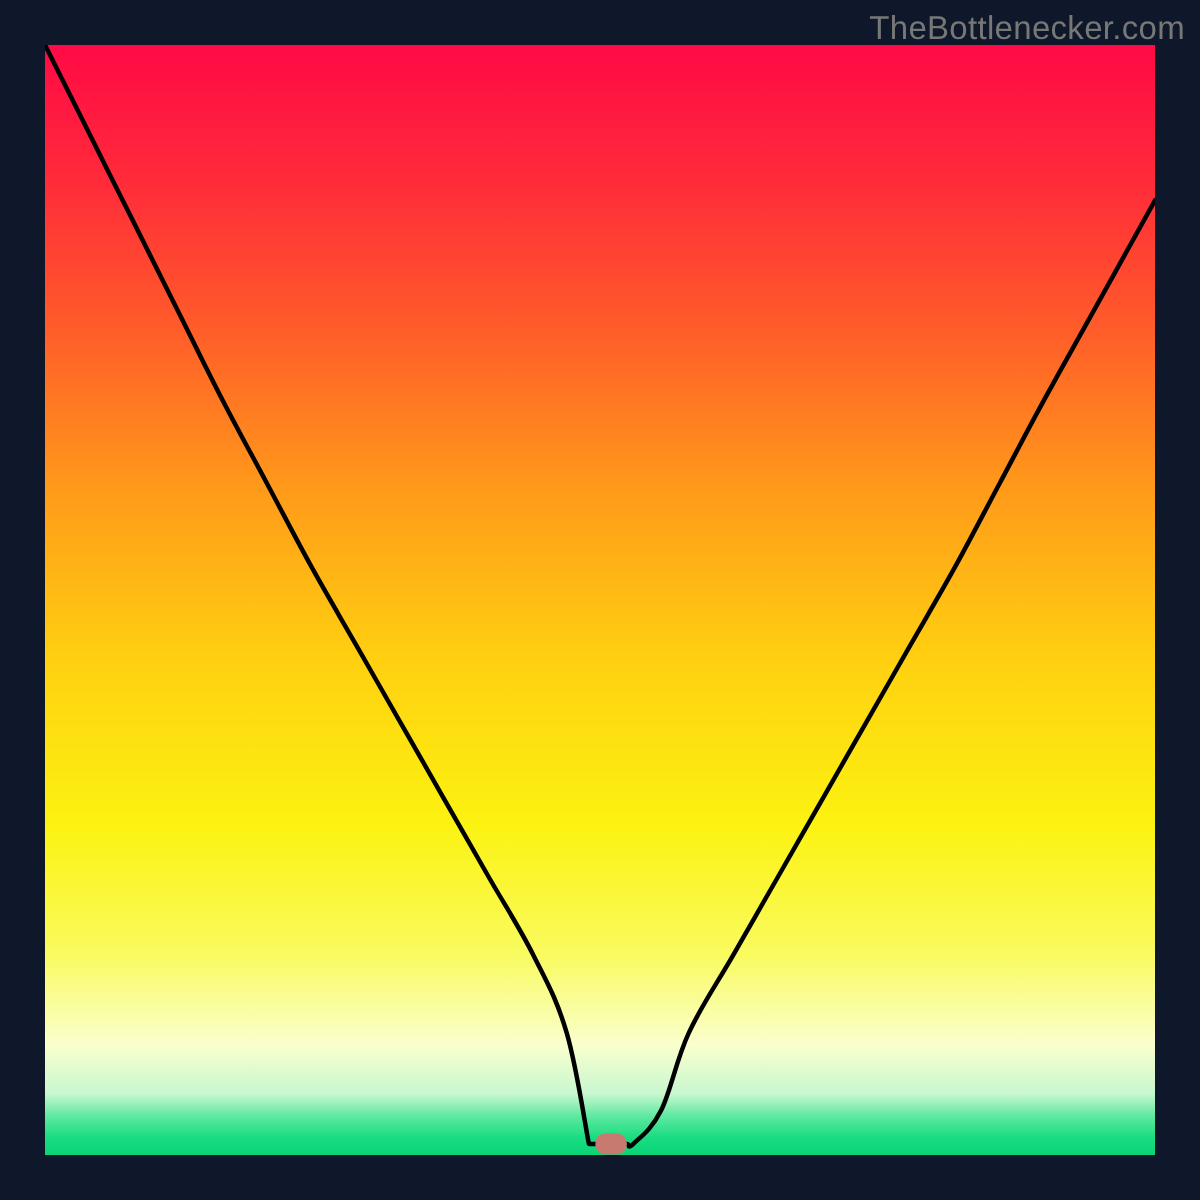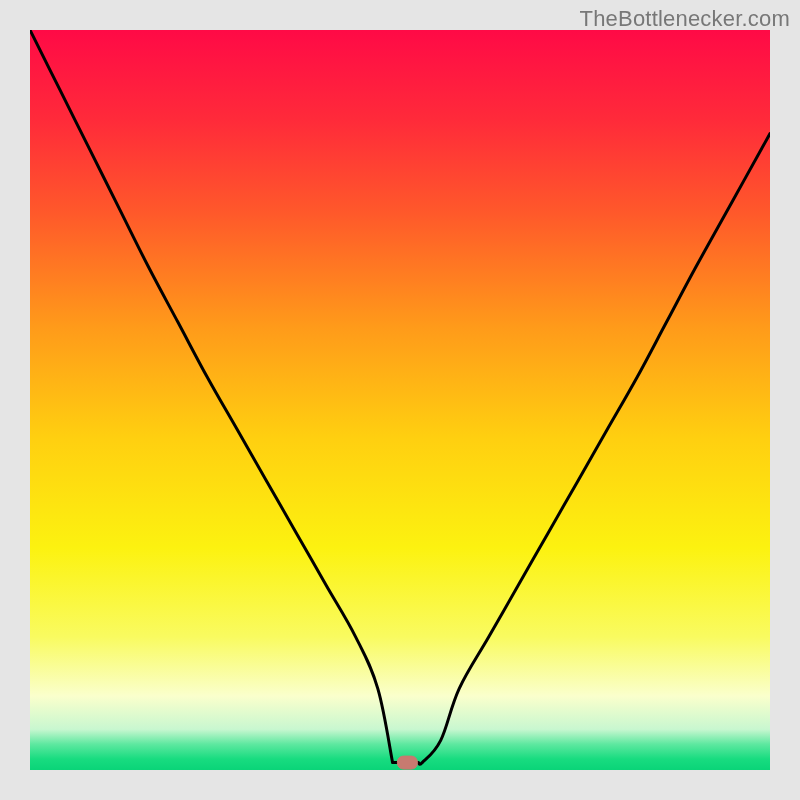--- a/index.html
+++ b/index.html
@@ -8,21 +8,21 @@
     width: 800px;
     height: 800px;
     overflow: hidden;
     background: #000;
     font-family: Arial, Helvetica, sans-serif;
   }
   .frame {
     position: relative;
     width: 800px;
     height: 800px;
-    background: #e5e5e5;
+    background: #0f172a;
   }
   .plot {
     position: absolute;
     left: 30px;
     top: 30px;
     width: 740px;
     height: 740px;
     overflow: hidden;
   }
   .watermark {

